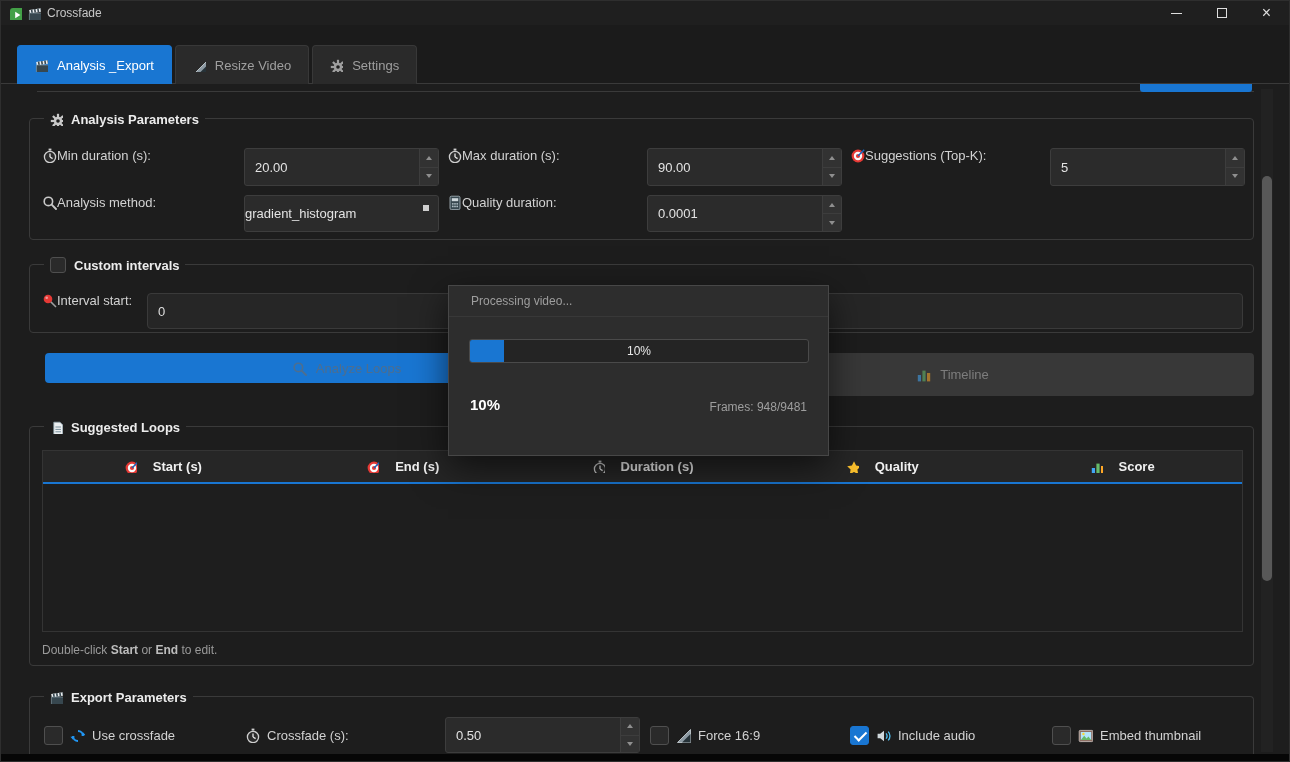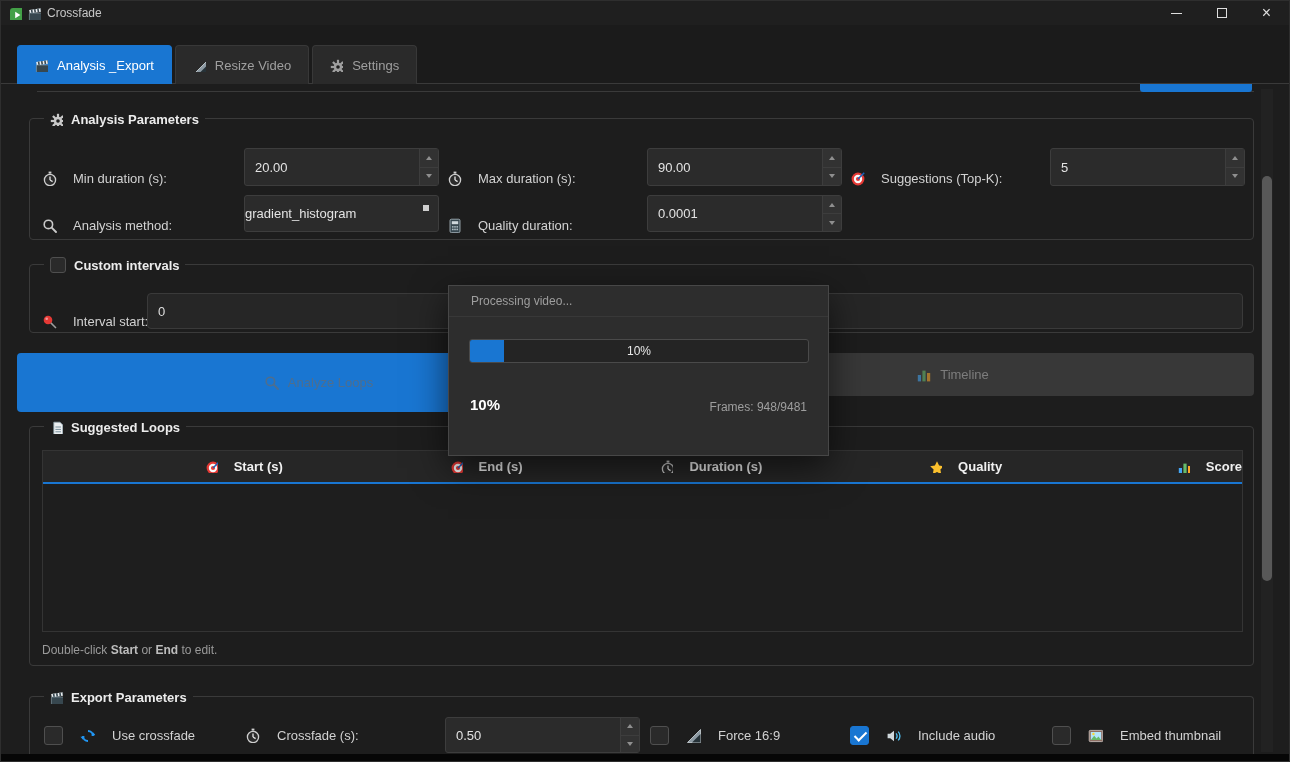--- a/index.html
+++ b/index.html
@@ -23,21 +23,21 @@
   .tab{height:39px;display:flex;align-items:center;gap:9px;padding:0 17px;background:#2a2a2a;
        color:#9f9f9f;border:1px solid #383838;border-bottom:none;border-radius:4px 4px 0 0}
   .tab.active{background:#1976d2;color:#fff;border-color:#1976d2}
   .pane{position:absolute;left:0;top:82px;width:1290px;height:680px;background:#1d1d1d;
         border-top:1px solid #3a3a3a}
 
   
   .group{position:absolute;border:1px solid #3a3a3a;border-radius:4px}
   .group-title{position:absolute;top:-9px;left:14px;display:flex;align-items:center;gap:8px;
                background:#1d1d1d;padding:0 6px;height:18px;font-weight:bold;color:#ececec}
-  .field-label{position:absolute;display:flex;align-items:flex-end;gap:16px;height:38px;color:#d2d2d2}
+  .field-label{position:absolute;display:flex;align-items:flex-start;gap:0;height:38px;color:#d2d2d2}
   .spin{position:absolute;background:#2b2b2b;border:1px solid #3d3d3d;border-radius:3px;display:flex}
   .spin .val{flex:1;display:flex;align-items:center;padding-left:10px;color:#e3e3e3}
   .spin .btns{width:19px;display:flex;flex-direction:column;border-left:1px solid #3d3d3d}
   .spin .btns .sb{flex:1;display:flex;align-items:center;justify-content:center;background:#323232}
   .spin .btns .sb:first-child{border-bottom:1px solid #3d3d3d}
   .arr-up{width:0;height:0;border-left:3px solid transparent;border-right:3px solid transparent;border-bottom:4px solid #8f8f8f}
   .arr-dn{width:0;height:0;border-left:3px solid transparent;border-right:3px solid transparent;border-top:4px solid #8f8f8f}
   .combo{position:absolute;background:#2b2b2b;border:1px solid #3d3d3d;border-radius:3px;
          display:flex;align-items:center;color:#e3e3e3}
   .combo-ind{position:absolute;right:9px;top:9px;width:6px;height:6px;background:#cfcfcf}
@@ -54,28 +54,28 @@
   .btn.analyze{background:#1976d2;color:#fff}
   .btn.analyze.disabled{color:#4e6e8e}
   .btn.timeline{background:#383838;color:#bdbdbd}
   .btn.timeline.disabled{color:#7d7d7d}
   .btn.timeline .ic{opacity:.55}
 
   
   .loops-table{position:absolute;left:12px;top:23px;width:1201px;height:182px;background:#1e1e1e;
                border:1px solid #343434;display:flex;flex-direction:column}
   .loops-head{display:flex;height:33px;background:#262626;border-bottom:2px solid #1976d2}
-  .col-h{flex:1;display:flex;align-items:center;justify-content:flex-end;gap:16px;
+  .col-h{flex:1;display:flex;align-items:center;justify-content:center;gap:16px;
          color:#f0f0f0;font-weight:600}
   .loops-body{flex:1;background:#1e1e1e}
   .hint{position:absolute;left:12px;top:216px;font-size:12px;color:#9a9a9a}
   .hint b{color:#bdbdbd}
 
   
-  .export-item{position:absolute;top:20px;height:36px;display:flex;align-items:center;gap:17px;color:#d2d2d2}
+  .export-item{position:absolute;top:20px;height:36px;display:flex;align-items:center;gap:7px;color:#d2d2d2}
 
   
   .dialog{position:absolute;left:447px;top:284px;width:381px;height:171px;background:#2d2d2d;
           border:1px solid #474747;box-shadow:0 12px 34px rgba(0,0,0,.6);z-index:5}
   .dialog-head{height:31px;display:flex;align-items:center;padding-left:22px;color:#9e9e9e;
                font-size:12px;border-bottom:1px solid #383838}
   .pbar{position:absolute;left:20px;top:53px;width:340px;height:24px;background:#242424;
         border:1px solid #4a4a4a;border-radius:3px;overflow:hidden}
   .pchunk{position:absolute;left:0;top:0;height:100%;background:#1976d2}
   .ptext{position:absolute;inset:0;display:flex;align-items:center;justify-content:center;
@@ -340,21 +340,21 @@
       <svg class="ic">
           <use href="#i-pushpin"></use>
         </svg>
       <span>Interval start:</span>
     </div>
     <div class="textbox" style="left:117px;top:28px;width:1096px;height:36px">
       <span>0</span>
     </div>
   </div>
 
-  <div class="btn analyze disabled" style="left:16px;top:352px;width:603px;height:59px">
+  <div class="btn analyze disabled" style="left:44px;top:352px;width:603px;height:30px">
     <svg class="ic">
         <use href="#i-magnifier"></use>
       </svg>
     <span>Analyze Loops</span>
   </div>
   <div class="btn timeline disabled" style="left:650px;top:352px;width:603px;height:43px">
     <svg class="ic">
         <use href="#i-chart"></use>
       </svg>
     <span>Timeline</span>

